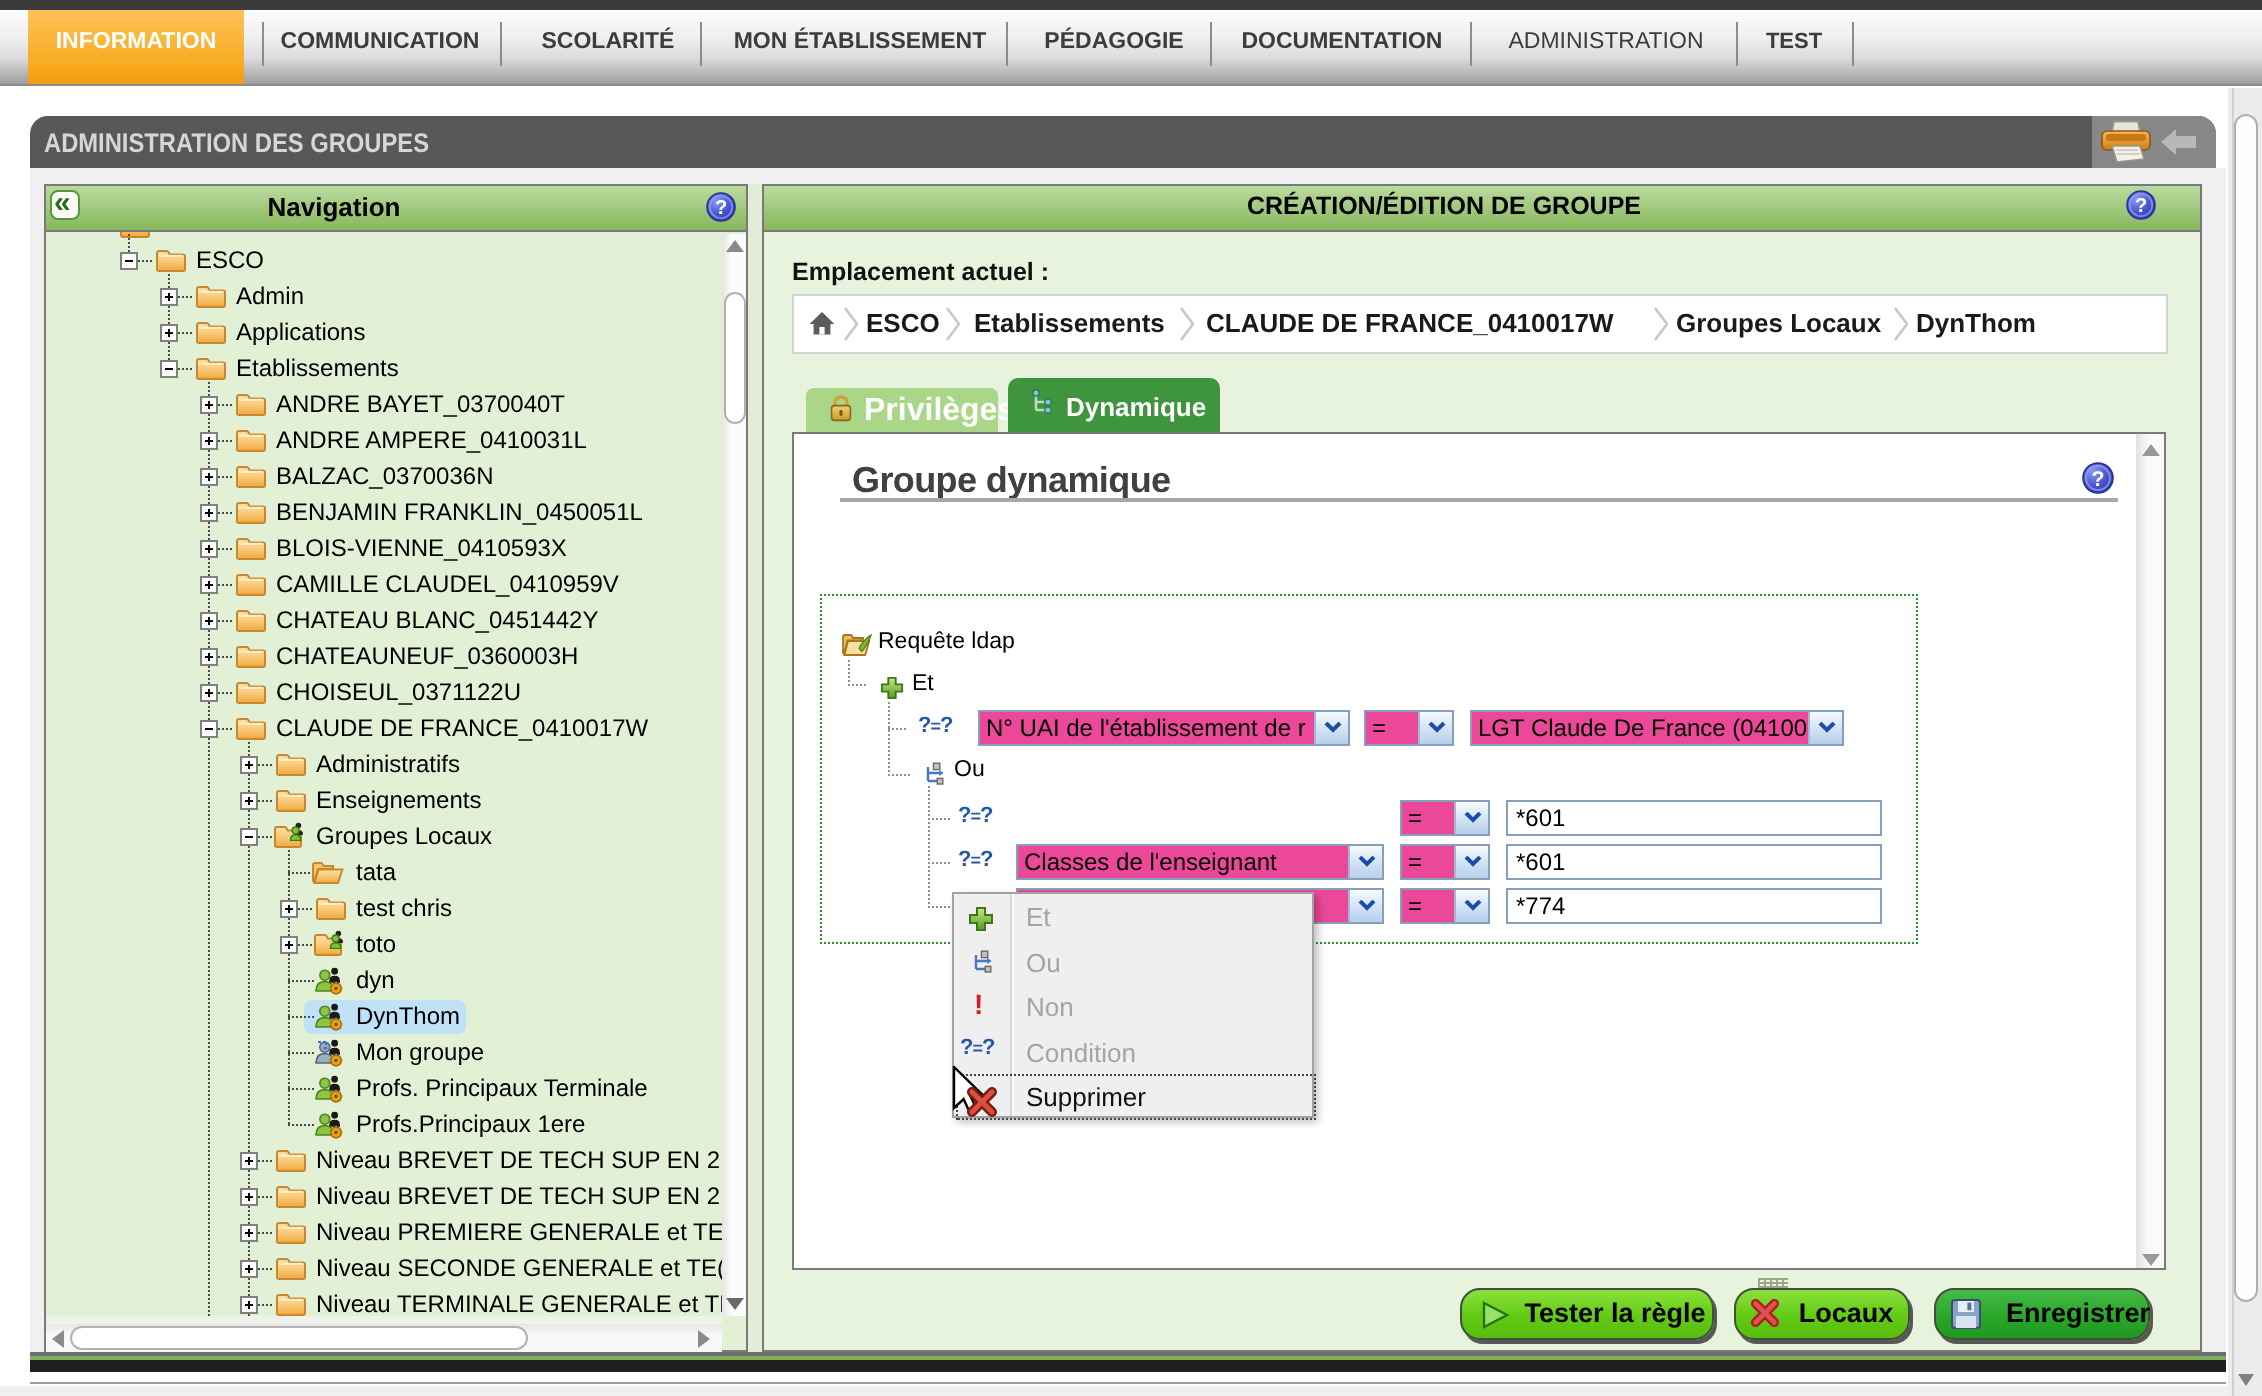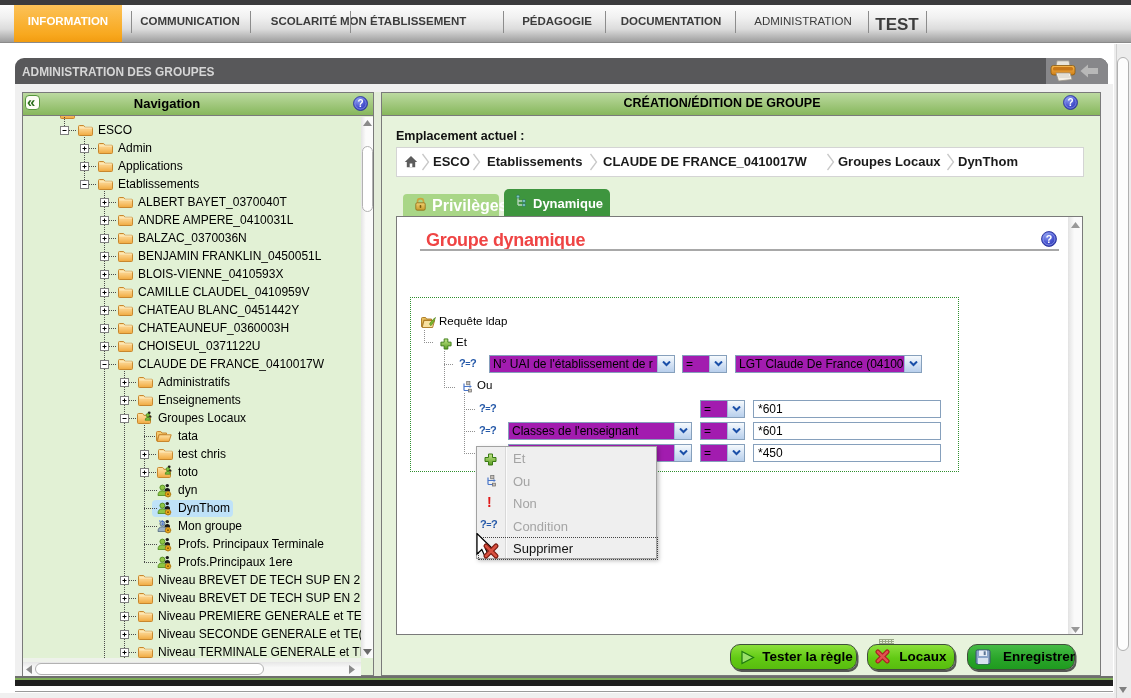--- a/index.html
+++ b/index.html
@@ -1,21 +1,21 @@
 <!DOCTYPE html>
 <html><head><meta charset="utf-8"><style>
 html,body{margin:0;padding:0}
 body{font-family:"Liberation Sans",sans-serif;background:#fff;width:1131px;height:698px;overflow:hidden}
 .a{position:absolute}
 #p{position:relative;width:1131px;height:698px;background:#fff;overflow:hidden}
 .vd{background-image:repeating-linear-gradient(to bottom,#4a4a4a 0 1px,transparent 1px 2px)}
 .hd{background-image:repeating-linear-gradient(to right,#4a4a4a 0 1px,transparent 1px 2px)}
 .vd2{background-image:repeating-linear-gradient(to bottom,#909090 0 1px,transparent 1px 2px)}
 .hd2{background-image:repeating-linear-gradient(to right,#909090 0 1px,transparent 1px 2px)}
-.combo{background:#a21caf;border:1px solid #86a0bc;box-sizing:border-box}
+.combo{background:#ec4899;border:1px solid #86a0bc;box-sizing:border-box}
 .combo .ct{position:absolute;left:3px;top:1px;font-size:12px;line-height:14px;white-space:nowrap;overflow:hidden;right:17px}
 .combo .cb{position:absolute;right:0;top:0;bottom:0;width:16px;background:linear-gradient(#f6fafd,#cfdff3 60%,#b8cfec);border-left:1px solid #a0b8d8;display:flex;align-items:center;justify-content:center}
 .inp{background:#fff;border:1px solid #86a0bc;box-sizing:border-box;font-size:12px;line-height:16px;padding-left:4px;white-space:nowrap;overflow:hidden}
 .mi{font-size:13px;height:22.5px;line-height:22.5px;color:#a4a4a4}
 </style></head><body>
 <div id="p">
 <svg width="0" height="0" style="position:absolute">
       <defs>
 <linearGradient id="gfold" x1="0" y1="0" x2="0" y2="1">
           <stop offset="0" stop-color="#fde3a4"></stop>
@@ -41,25 +41,25 @@
         </linearGradient>
 </defs>
     </svg>
 
 <div class="a " style="left:0px;top:0px;width:1131px;height:5px;background:#3b3b3d"></div>
 <div class="a " style="left:0px;top:5px;width:1131px;height:38px;background:linear-gradient(#fdfdfd,#f0f0f0 35%,#dcdcdc 65%,#9e9e9e 100%);border-bottom:1px solid #8a8a8a;box-sizing:border-box"></div>
 <div class="a " style="left:14px;top:5px;width:108px;height:37px;background:linear-gradient(#fcc258,#f8a81e 80%,#f29c10)"></div>
 <div class="a" style="left:14px;top:15px;width:108px;text-align:center;font-size:11.5px;font-weight:bold;color:#fff">INFORMATION</div>
 <div class="a" style="left:100px;top:15px;width:180px;text-align:center;font-size:11.5px;font-weight:bold;color:#3c3c3c">COMMUNICATION</div>
 <div class="a" style="left:214px;top:15px;width:180px;text-align:center;font-size:11.5px;font-weight:bold;color:#3c3c3c">SCOLARITÉ</div>
-<div class="a" style="left:340px;top:15px;width:180px;font-size:11.5px;font-weight:bold;color:#3c3c3c">MON ÉTABLISSEMENT</div>
+<div class="a" style="left:340px;top:15px;width:180px;text-align:center;font-size:11.5px;font-weight:bold;color:#3c3c3c">MON ÉTABLISSEMENT</div>
 <div class="a" style="left:467px;top:15px;width:180px;text-align:center;font-size:11.5px;font-weight:bold;color:#3c3c3c">PÉDAGOGIE</div>
 <div class="a" style="left:581px;top:15px;width:180px;text-align:center;font-size:11.5px;font-weight:bold;color:#3c3c3c">DOCUMENTATION</div>
 <div class="a" style="left:713px;top:15px;width:180px;text-align:center;font-size:11.5px;font-weight:normal;color:#3c3c3c">ADMINISTRATION</div>
-<div class="a" style="left:807px;top:15px;width:180px;text-align:center;font-size:17px;font-weight:bold;color:#3c3c3c">TEST</div>
+<div class="a" style="left:807px;top:15px;width:180px;text-align:center;font-size:11px;font-weight:bold;color:#3c3c3c">TEST</div>
 <div class="a " style="left:131px;top:11px;width:1px;height:22px;background:#8c8c8c"></div>
 <div class="a " style="left:250px;top:11px;width:1px;height:22px;background:#8c8c8c"></div>
 <div class="a " style="left:350px;top:11px;width:1px;height:22px;background:#8c8c8c"></div>
 <div class="a " style="left:503px;top:11px;width:1px;height:22px;background:#8c8c8c"></div>
 <div class="a " style="left:605px;top:11px;width:1px;height:22px;background:#8c8c8c"></div>
 <div class="a " style="left:735px;top:11px;width:1px;height:22px;background:#8c8c8c"></div>
 <div class="a " style="left:868px;top:11px;width:1px;height:22px;background:#8c8c8c"></div>
 <div class="a " style="left:926px;top:11px;width:1px;height:22px;background:#8c8c8c"></div>
 <div class="a " style="left:15px;top:58px;width:1093px;height:26px;background:#58585a;border-radius:9px 9px 0 0"></div>
 <div class="a " style="left:1046px;top:58px;width:62px;height:26px;background:#87878a;border-radius:0 9px 0 0"></div>
@@ -150,21 +150,21 @@
 <div class="a" style="left:95px;top:60px;font-size:12px;line-height:16px;white-space:nowrap">Etablissements</div>
 <div class="a hd" style="left:86px;top:86px;width:8px;height:1px"></div>
 <svg class="a" style="left:76.5px;top:81.5px" width="9" height="9" viewBox="0 0 9 9">
         <rect x="0.5" y="0.5" width="8" height="8" fill="#fff" stroke="#808080"></rect>
         <path d="M2.5 4.5 L6.5 4.5 M4.5 2.5 L4.5 6.5" stroke="#000" stroke-width="1"></path>
       </svg>
 <svg class="a" style="left:95px;top:80px" width="15" height="12" viewBox="0 0 15 12">
 <path d="M0.5 2.5 Q0.5 1.5 1.5 1.5 L5.2 1.5 Q6 1.5 6.4 2.3 L6.9 3.3 L13.5 3.3 Q14.5 3.3 14.5 4.3 L14.5 10.5 Q14.5 11.5 13.5 11.5 L1.5 11.5 Q0.5 11.5 0.5 10.5 Z" fill="url(#gfold)" stroke="#c8872e" stroke-width="1"></path>
 <path d="M1.3 3.9 L13.7 3.9" stroke="#fff3d0" stroke-width="1" opacity="0.9"></path>
       </svg>
-<div class="a" style="left:115px;top:78px;font-size:12px;line-height:16px;white-space:nowrap">ALBERT BAYET_0370040T</div>
+<div class="a" style="left:115px;top:78px;font-size:12px;line-height:16px;white-space:nowrap">ANDRE BAYET_0370040T</div>
 <div class="a hd" style="left:86px;top:104px;width:8px;height:1px"></div>
 <svg class="a" style="left:76.5px;top:99.5px" width="9" height="9" viewBox="0 0 9 9">
         <rect x="0.5" y="0.5" width="8" height="8" fill="#fff" stroke="#808080"></rect>
         <path d="M2.5 4.5 L6.5 4.5 M4.5 2.5 L4.5 6.5" stroke="#000" stroke-width="1"></path>
       </svg>
 <svg class="a" style="left:95px;top:98px" width="15" height="12" viewBox="0 0 15 12">
 <path d="M0.5 2.5 Q0.5 1.5 1.5 1.5 L5.2 1.5 Q6 1.5 6.4 2.3 L6.9 3.3 L13.5 3.3 Q14.5 3.3 14.5 4.3 L14.5 10.5 Q14.5 11.5 13.5 11.5 L1.5 11.5 Q0.5 11.5 0.5 10.5 Z" fill="url(#gfold)" stroke="#c8872e" stroke-width="1"></path>
 <path d="M1.3 3.9 L13.7 3.9" stroke="#fff3d0" stroke-width="1" opacity="0.9"></path>
       </svg>
 <div class="a" style="left:115px;top:96px;font-size:12px;line-height:16px;white-space:nowrap">ANDRE AMPERE_0410031L</div>
@@ -492,21 +492,21 @@
 <div class="a" style="left:432px;top:197px;font-size:16px;font-weight:bold;color:#fff">Privilèges</div>
 <div class="a " style="left:504px;top:189px;width:106px;height:28px;background:#3e953e;border-radius:5px 5px 0 0"></div>
 <svg class="a" style="left:514px;top:194px" width="14" height="14" viewBox="0 0 14 14">
 <path d="M4 3 L4 11 M4 7 L9 7 M4 11 L9 11" stroke="#bcd8c0" stroke-width="1.3" fill="none"></path>
 <circle cx="4" cy="2.5" r="1.6" fill="#7ac8c0" stroke="#2a6a60" stroke-width="0.6"></circle>
 <circle cx="10" cy="7" r="1.6" fill="#7ac8c0" stroke="#2a6a60" stroke-width="0.6"></circle>
 <circle cx="10" cy="11" r="1.6" fill="#7ac8c0" stroke="#2a6a60" stroke-width="0.6"></circle>
     </svg>
 <div class="a" style="left:533px;top:196px;font-size:13px;font-weight:bold;color:#fff">Dynamique</div>
 <div class="a " style="left:396px;top:216px;width:687px;height:419px;background:#fff;border:1px solid #7a7a7a;box-sizing:border-box"></div>
-<div class="a" style="left:426px;top:230px;font-size:18px;font-weight:bold;color:#ef4444;letter-spacing:-0.3px">Groupe dynamique</div>
+<div class="a" style="left:426px;top:230px;font-size:18px;font-weight:bold;color:#404040;letter-spacing:-0.3px">Groupe dynamique</div>
 <div class="a " style="left:420px;top:249px;width:639px;height:2px;background:#a8a8a8"></div>
 <svg class="a" style="left:1041px;top:231px" width="16" height="16" viewBox="0 0 15 15">
 <circle cx="7.5" cy="7.5" r="7" fill="url(#gq)" stroke="#28309a" stroke-width="0.8"></circle>
 <circle cx="7.5" cy="7.5" r="5.6" fill="none" stroke="#9aa8f0" stroke-width="0.9" opacity="0.7"></circle>
 <text x="7.5" y="11.2" font-size="10" font-weight="bold" fill="#fff" text-anchor="middle" font-family="Liberation Sans">?</text>
     </svg>
 <div class="a " style="left:1068px;top:217px;width:14px;height:417px;background:linear-gradient(to right,#e2e2e2,#fafafa 45%)"></div>
 <svg class="a" style="left:1070.5px;top:222px" width="9" height="6">
       <polygon points="0,6 4.5,0 9,6" fill="#999"></polygon>
     </svg>
@@ -604,21 +604,21 @@
       </span>
     </div>
 <div class="a combo" style="left:700px;top:443.5px;width:45px;height:18px">
       <span class="ct">=</span>
       <span class="cb">
         <svg width="9" height="6" viewBox="0 0 9 6">
           <path d="M1 0.5 L4.5 4 L8 0.5" fill="none" stroke="#1a4fa8" stroke-width="2"></path>
         </svg>
       </span>
     </div>
-<div class="a inp" style="left:753px;top:443.5px;width:188px;height:18px">*450</div>
+<div class="a inp" style="left:753px;top:443.5px;width:188px;height:18px">*774</div>
 <div class="a" style="left:476px;top:446px;width:181px;height:113px;background:#efefef;border:1px solid #a2a2a2;box-sizing:border-box;box-shadow:2px 2px 4px rgba(0,0,0,0.25);z-index:50">
       <div class="a" style="left:28px;top:0;width:1px;height:111px;background:#d8d8d8"></div>
       <div class="a" style="left:29px;top:0;width:1px;height:111px;background:#fbfbfb"></div>
       <svg class="a" style="left:7px;top:6px" width="13" height="13" viewBox="0 0 13 13">
 <path d="M4.5 1 L8.5 1 L8.5 4.5 L12 4.5 L12 8.5 L8.5 8.5 L8.5 12 L4.5 12 L4.5 8.5 L1 8.5 L1 4.5 L4.5 4.5 Z" fill="url(#gplus)" stroke="#3a7a14" stroke-width="1"></path>
       </svg>
       <svg class="a" style="left:8px;top:28px" width="12" height="12" viewBox="0 0 12 12">
 <path d="M3 2.5 L3 9.5 M3 5.5 L7 5.5 M3 9.5 L7 9.5" stroke="#4a76c8" stroke-width="1.2" fill="none"></path>
 <rect x="5.7" y="0.6" width="3.2" height="3.2" fill="#c8c0b8" stroke="#6a6a6a" stroke-width="0.7"></rect>
 <path d="M7 5.5 L9.5 5.5 M7 9.5 L8 9.5" stroke="#4a76c8" stroke-width="1.2"></path>

